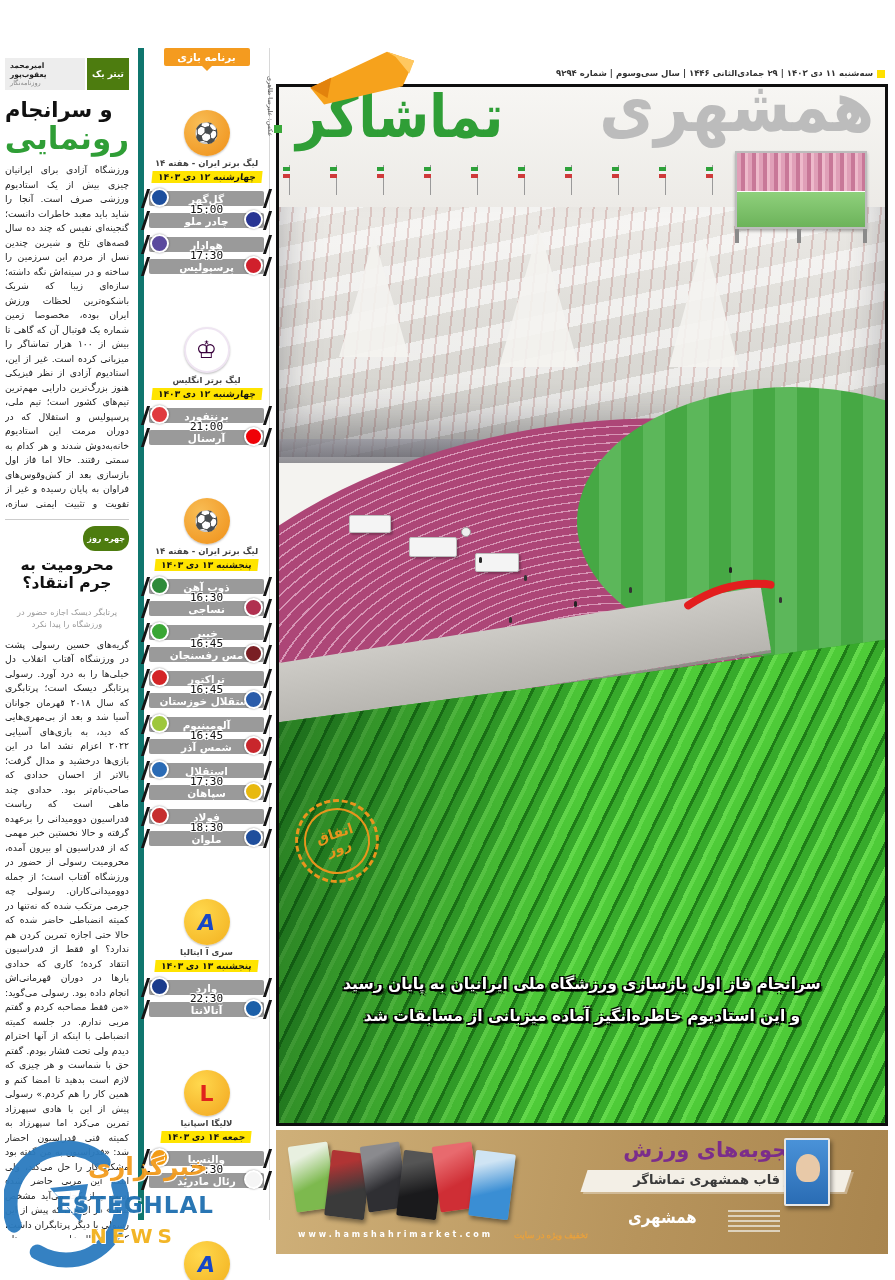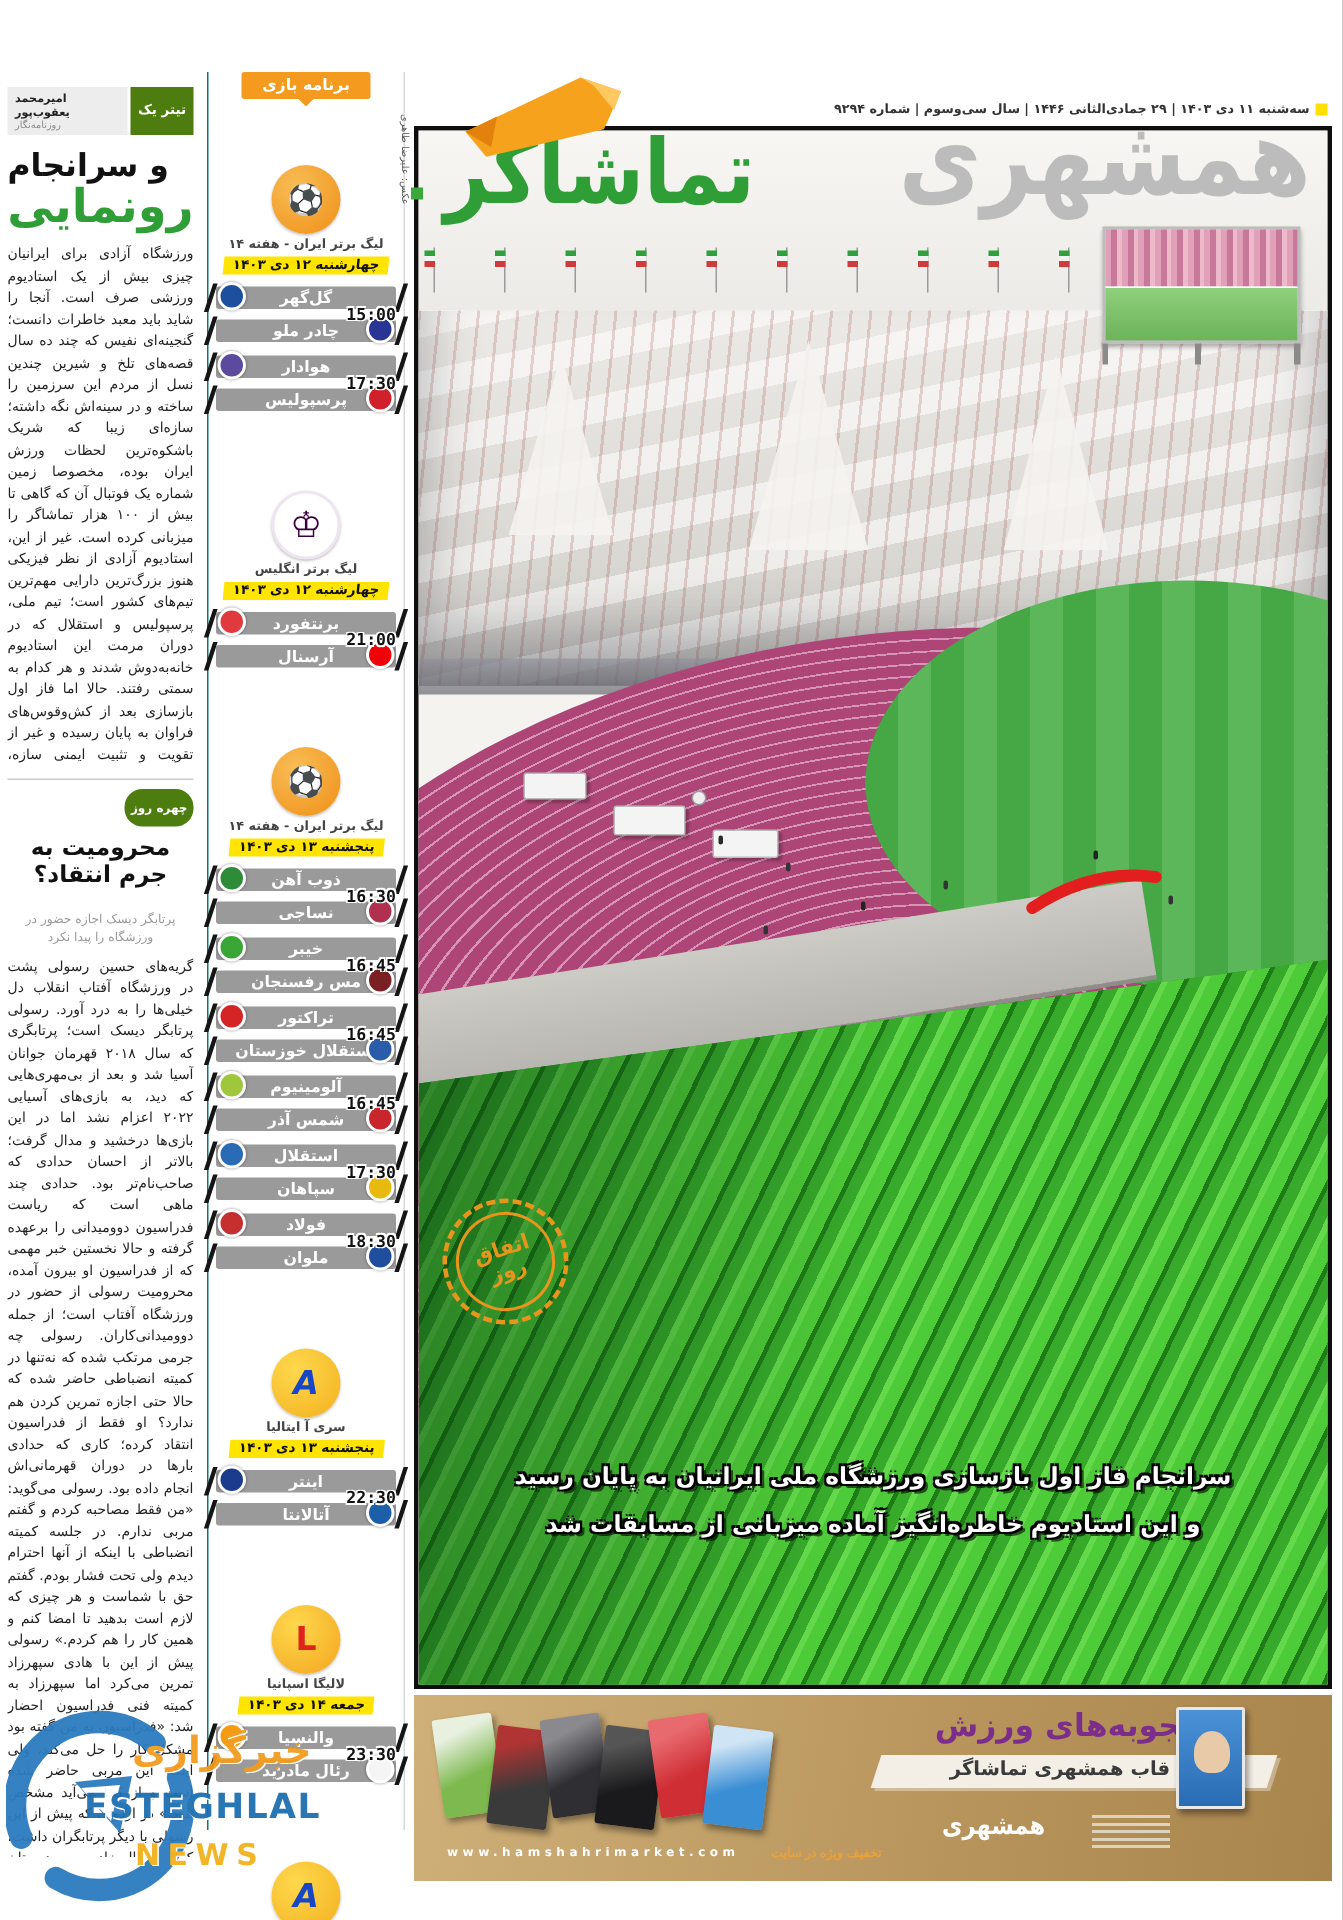--- a/index.html
+++ b/index.html
@@ -80,21 +80,21 @@
   .body-txt { font-size:9.3px; line-height:1.56; color:#222; text-align:justify; margin-top:7px; overflow:hidden; }
   .a1-body { height:348px; }
   .divider { height:1px; background:#ccc; margin:8px 0 6px; }
   .a2-tabrow { display:flex; justify-content:flex-start; }
   .tab-green.small { font-size:8px; padding:8px 4px;border-radius:12px; }
   .a2-title { font-size:15.5px; font-weight:800; color:#111; text-align:center; margin-top:5px; letter-spacing:-0.5px; }
   .a2-dek { font-size:8.2px; color:#999; text-align:center; margin-top:14px; line-height:1.5; }
   .a2-body { height:600px; }
 
   
-  .sched { position:absolute; left:138px; top:48px; width:132px; height:1172px; border-left:1px solid #0f766e; border-right:1px solid #d8d8d8; padding:0 5px; direction:rtl; }
+  .sched { position:absolute; left:138px; top:48px; width:132px; height:1172px; border-left:6px solid #0f766e; border-right:1px solid #d8d8d8; padding:0 5px; direction:rtl; }
   .sched-tab { width:86px; margin:0 auto; background:#f49b1f; color:#fff; text-align:center; font-size:10.5px; font-weight:bold; padding:3px 0; border-radius:2px; position:relative; }
   .sched-tab::after { content:""; position:absolute; left:50%; bottom:-5px; margin-left:-5px; border:5px solid transparent; border-top-color:#f49b1f; border-bottom:none; }
   .sec { margin-top:0; }
   .lg-logo { width:46px; height:46px; border-radius:50%; margin:0 auto 2px; display:flex; align-items:center; justify-content:center; font-weight:bold; box-shadow:0 1px 2px rgba(0,0,0,.25); }
   .lg-logo.iran { background:radial-gradient(circle at 35% 30%, #f8bd55, #ef8f17); }
   .lg-logo.iran .lg-glyph { color:#3bb3c3; font-size:20px; }
   .lg-logo.epl { background:#fff; border:2px solid #efe5f2; }
   .lg-logo.epl .lg-glyph { color:#38003c; font-size:24px; }
   .lg-logo.seriea { background:radial-gradient(circle at 35% 30%, #ffd84d, #f2b01e); }
   .lg-logo.seriea .lg-glyph { color:#1747c7; font-size:22px; font-style:italic; }
@@ -103,21 +103,21 @@
   .lg-name { text-align:center; font-size:8.5px; font-weight:bold; color:#444; }
   .lg-date { width:fit-content; margin:3px auto 8px; background:#ffe400; color:#111; font-size:9px; font-weight:bold; padding:1px 6px; transform:skewX(-6deg); }
   .match { margin-bottom:9px; }
   .bar { position:relative; height:15px; background:#9a9a9a; border-radius:2px; display:flex; align-items:center; justify-content:center;
          color:#fff; font-size:10.5px; font-weight:bold; }
   .bar::before, .bar::after { content:""; position:absolute; top:-2px; width:3px; height:19px; background:#151515; transform:skewX(-18deg); }
   .bar::before { left:-5px; } .bar::after { right:-5px; }
   .badge { position:absolute; top:-3px; width:19px; height:19px; border-radius:50%; border:2px solid #fff; box-shadow:0 0 2px rgba(0,0,0,.45); z-index:2; }
   .bar.home .badge { left:1px; }
   .bar.away .badge { right:1px; }
-  .t-time { font-size:11px; font-weight:700; color:#111; line-height:1; margin:-2px 0; position:relative; z-index:3;
+  .t-time { text-align:center; font-size:11px; font-weight:400; color:#111; line-height:1; margin:-2px 0; position:relative; z-index:3;
             text-shadow:-1px -1px 0 #fff, 1px -1px 0 #fff, -1px 1px 0 #fff, 1px 1px 0 #fff; font-family:"DejaVu Sans Mono", monospace; }
   .sec-gap { height:44px; }
 
   
   .ad { position:absolute; left:276px; top:1130px; width:612px; height:124px; background:linear-gradient(100deg,#cfb079,#b7945c 60%,#a9854e); overflow:hidden; }
   .cover { position:absolute; width:40px; height:66px; border-radius:2px; box-shadow:2px 3px 4px rgba(0,0,0,.4); }
   .ad-url { position:absolute; left:22px; top:100px; font-size:8px; letter-spacing:3px; color:#fff; font-weight:bold; }
   .ad-promo { position:absolute; left:238px; top:100px; font-size:8.5px; color:#e9a13c; font-weight:bold; direction:rtl;font-family:Liberation Serif, serif; }
   .ad-title { position:absolute; left:300px; top:8px; width:280px; text-align:center; font-size:21px; font-weight:800; color:#7b2d8b; direction:rtl; letter-spacing:-1px; }
   .ad-brush { position:absolute; left:308px; top:40px; width:264px; height:22px; background:#f3efe6; transform:skewX(-18deg); box-shadow:3px 2px 0 rgba(255,255,255,.35); }
@@ -378,21 +378,21 @@
         <div class="sec-gap"></div>
         <div class="sec">
           <div class="lg-logo seriea">
             <span class="lg-glyph">A</span>
           </div>
           <div class="lg-name">سری آ ایتالیا</div>
           <div class="lg-date">پنجشنبه ۱۳ دی ۱۴۰۳</div>
           <div class="match">
             <div class="bar home">
               <span class="badge" style="background: rgb(27, 60, 140);"></span>
-              <span>اینتر</span>
+              <span>وارد</span>
             </div>
             <div class="t-time">22:30</div>
             <div class="bar away">
               <span class="badge" style="background: rgb(27, 95, 168);"></span>
               <span>آتالانتا</span>
             </div>
           </div>
         </div>
         <div class="sec-gap"></div>
         <div class="sec">

